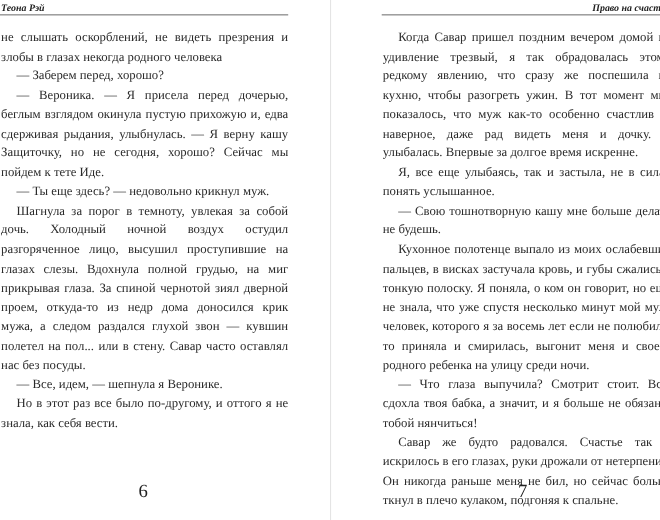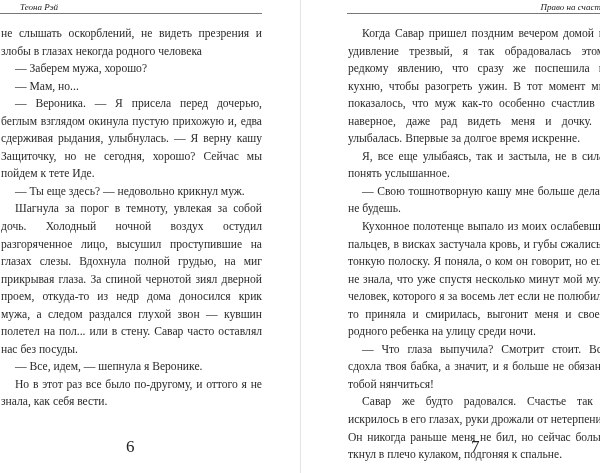--- a/index.html
+++ b/index.html
@@ -1,21 +1,21 @@
 <!DOCTYPE html>
 <html><head>
   <meta charset="utf-8">
   <style>
     html, body { margin: 0; padding: 0; background: #ffffff; }
     body { width: 600px; height: 473px; overflow: hidden; position: relative;
            font-family: "Liberation Serif", "DejaVu Serif", serif; color: #2a2a2a; }
     .page { position: absolute; top: 0; height: 473px; }
     .page-left { left: 0; width: 300px; border-right: 1px solid #e4e4e4; }
     .page-right { left: 311px; width: 299px; }
-    .running-head { position: absolute; top: 2px; font-size: 9px; font-weight: normal; font-style: italic; color: #222; margin-left: 19px; }
+    .running-head { position: absolute; top: 2px; font-size: 9px; font-weight: bold; font-style: italic; color: #222; }
     .page-left .running-head { left: 1px; }
     .page-right .running-head { right: 1px; }
     .head-rule { position: absolute; top: 13px; height: 0; border-top: 1px solid #777; }
     .page-left .head-rule { left: 0; width: 262px; }
     .page-right .head-rule { left: 36px; width: 263px; }
     .body-text { position: absolute; top: 25px; font-size: 11.6px; line-height: 17.55px; text-align: justify; }
     .page-left .body-text { left: 1px; width: 261px; }
     .page-right .body-text { left: 37px; width: 262px; }
     .body-text p { margin: 0; text-indent: 14px; hyphens: manual; }
     .body-text p.noindent { text-indent: 0; }
@@ -24,22 +24,21 @@
     .page-right .folio { left: 160px; }
   </style>
 </head>
 <body>
 
 <div class="page page-left">
   <div class="running-head">Теона Рэй</div>
   <div class="head-rule"></div>
   <div class="body-text">
     <p class="noindent">не слышать оскорблений, не видеть презрения и злобы в глазах некогда родного человека</p>
-    <p>— Заберем мужа, хорошо?</p>
-    <p>— Мам, но...</p>
+    <p>— Заберем перед, хорошо?</p>
     <p>— Вероника. — Я присела перед дочерью, беглым взглядом окинула пустую прихожую и, едва сдерживая рыдания, улыбнулась. — Я верну кашу Защиточку, но не сегодня, хорошо? Сейчас мы пойдем к тете Иде.</p>
     <p>— Ты еще здесь? — недовольно крикнул муж.</p>
     <p>Шагнула за порог в темноту, увлекая за собой дочь. Холодный ночной воздух остудил разгоряченное лицо, высушил проступившие на глазах слезы. Вдохнула полной грудью, на миг прикрывая глаза. За спиной чернотой зиял дверной проем, откуда-то из недр дома доносился крик мужа, а следом раздался глухой звон — кувшин полетел на пол... или в стену. Савар часто оставлял нас без посуды.</p>
     <p>— Все, идем, — шепнула я Веронике.</p>
     <p>Но в этот раз все было по-другому, и оттого я не знала, как себя вести.</p>
 
   </div>
   <div class="folio">6</div>
 </div>
 

